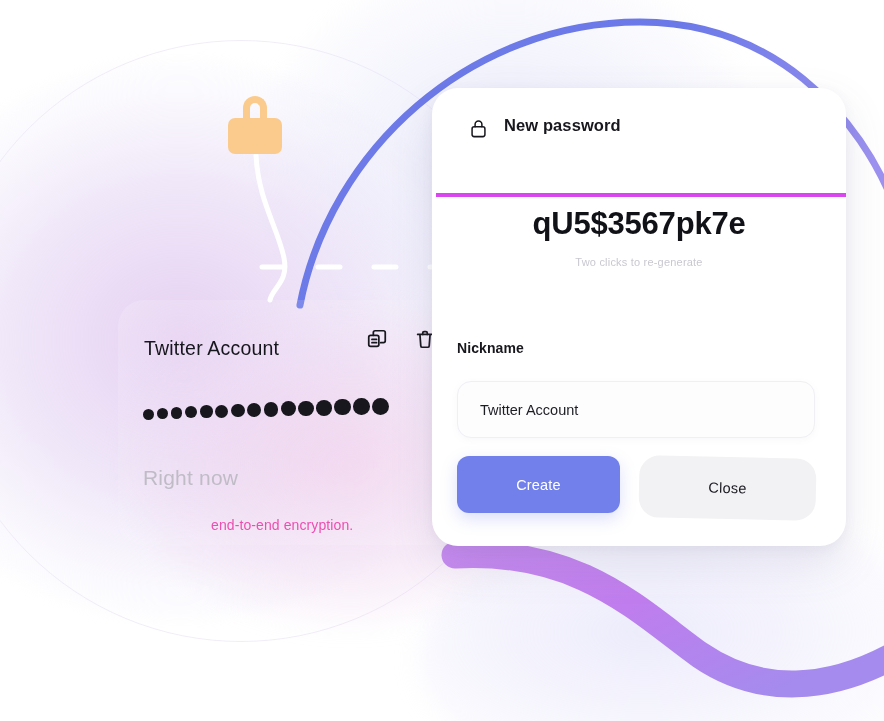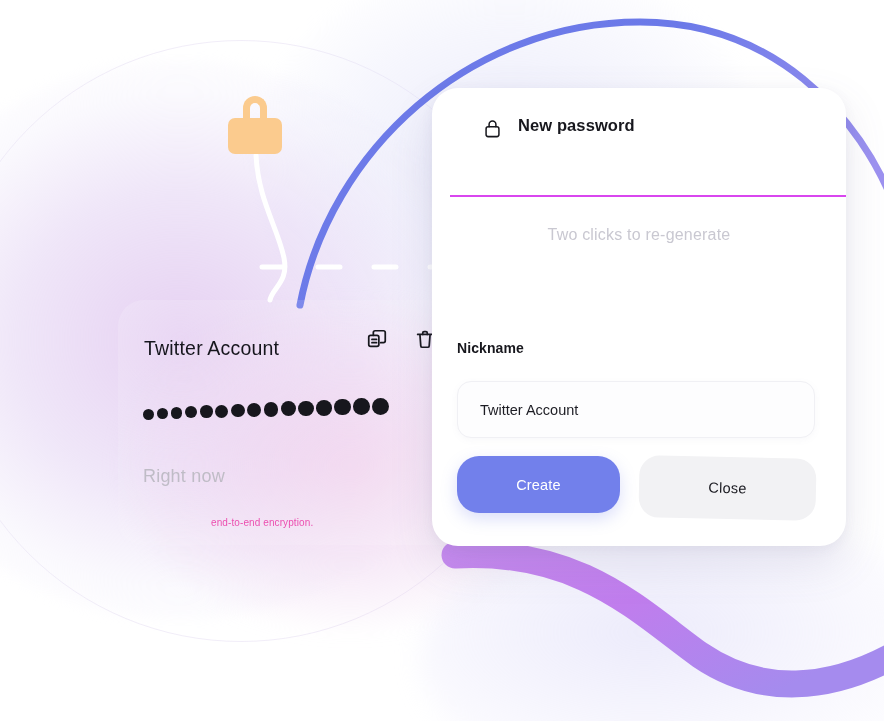--- a/index.html
+++ b/index.html
@@ -163,51 +163,51 @@
     position: absolute;
     display: block;
     background: #17171d;
     border-radius: 50%;
   }
 
   .timestamp {
     position: absolute;
     left: 143px;
     top: 466px;
-    font-size: 18px;
+    font-size: 21px;
     color: #bfbcc6;
     letter-spacing: 0.2px;
   }
   .encryption-note {
     position: absolute;
     left: 211px;
     top: 517px;
-    font-size: 10px;
+    font-size: 14px;
     color: #ec4fb0;
     letter-spacing: 0.1px;
   }
 
   
   .dialog {
     position: absolute;
     left: 432px;
     top: 88px;
     width: 414px;
     height: 458px;
     background: #ffffff;
     border-radius: 26px;
     box-shadow: 0 18px 44px rgba(98,94,140,0.14),
                 0 3px 12px rgba(98,94,140,0.07);
     overflow: hidden;
   }
   .dialog-header {
     position: absolute;
-    left: 18px; top: 0; right: 0;
+    left: 4px; top: 0; right: 0;
     height: 109px;
-    border-bottom: 2px solid #d946ef;
+    border-bottom: 4px solid #d946ef;
     box-sizing: border-box;
   }
   .dlg-lock-icon {
     position: absolute;
     left: 34px;
     top: 31px;
   }
   .dialog-title {
     position: absolute;
     left: 68px;
@@ -236,22 +236,22 @@
   }
   .password-value {
     font-size: 31px;
     font-weight: 700;
     color: #111118;
     letter-spacing: -0.2px;
     line-height: 36px;
     cursor: pointer;
   }
   .password-hint {
-    margin-top: 20px;
-    font-size: 16px;
+    margin-top: 14px;
+    font-size: 11px;
     color: #c9c8d1;
     letter-spacing: 0.2px;
   }
 
   .field-label {
     position: absolute;
     left: 25px;
     top: 252px;
     font-size: 14px;
     font-weight: 700;
@@ -273,21 +273,21 @@
     font-size: 14.5px;
     color: #1d1d24;
     outline: none;
     box-shadow: 0 2px 7px rgba(120,116,160,0.05);
   }
   .nickname-input::placeholder { color: #c4c3cd; }
 
   .btn {
     position: absolute;
     border: none;
-    border-radius: 22px;
+    border-radius: 12px;
     font-family: "Liberation Sans", "DejaVu Sans", sans-serif;
     font-size: 14.5px;
     letter-spacing: 0.2px;
     cursor: pointer;
   }
   .btn-create {
     left: 25px;
     top: 368px;
     width: 163px;
     height: 57px;
@@ -396,20 +396,21 @@
       <span class="dlg-lock-icon">
         <svg width="17" height="19" viewBox="0 0 18 20" fill="none" stroke="#17171d" stroke-width="1.6" stroke-linecap="round" stroke-linejoin="round">
           <rect x="2.2" y="8.2" width="13.6" height="10.4" rx="2.2"></rect>
           <path d="M5.4 8.2V5.6a3.6 3.6 0 0 1 7.2 0v2.6"></path>
         </svg>
       </span>
       <div class="dialog-title">New password</div>
     </div>
 
     <div class="password-block">
+      <div class="password-value">qU5$3567pk7e</div>
       <div class="password-hint">Two clicks to re-generate</div>
     </div>
 
     <div class="field-label">Nickname</div>
 
     <input class="nickname-input" type="text" value="Twitter Account" style="">
 
     <button class="btn btn-create">Create</button>
 
     <button class="btn btn-close">Close</button>

